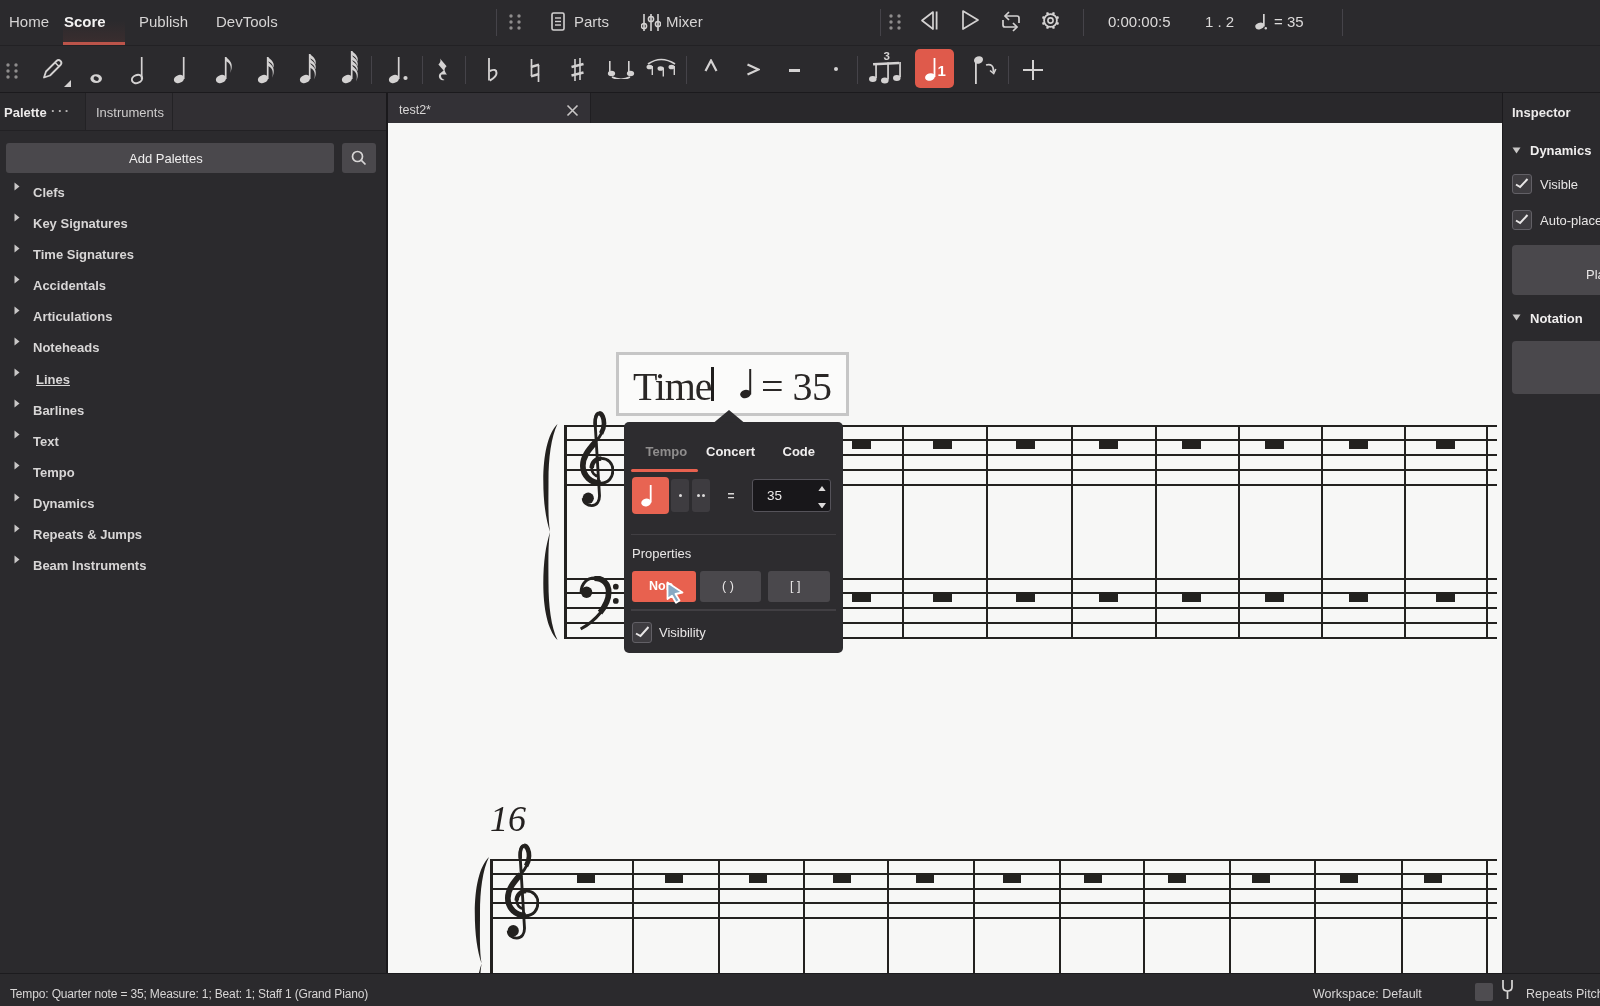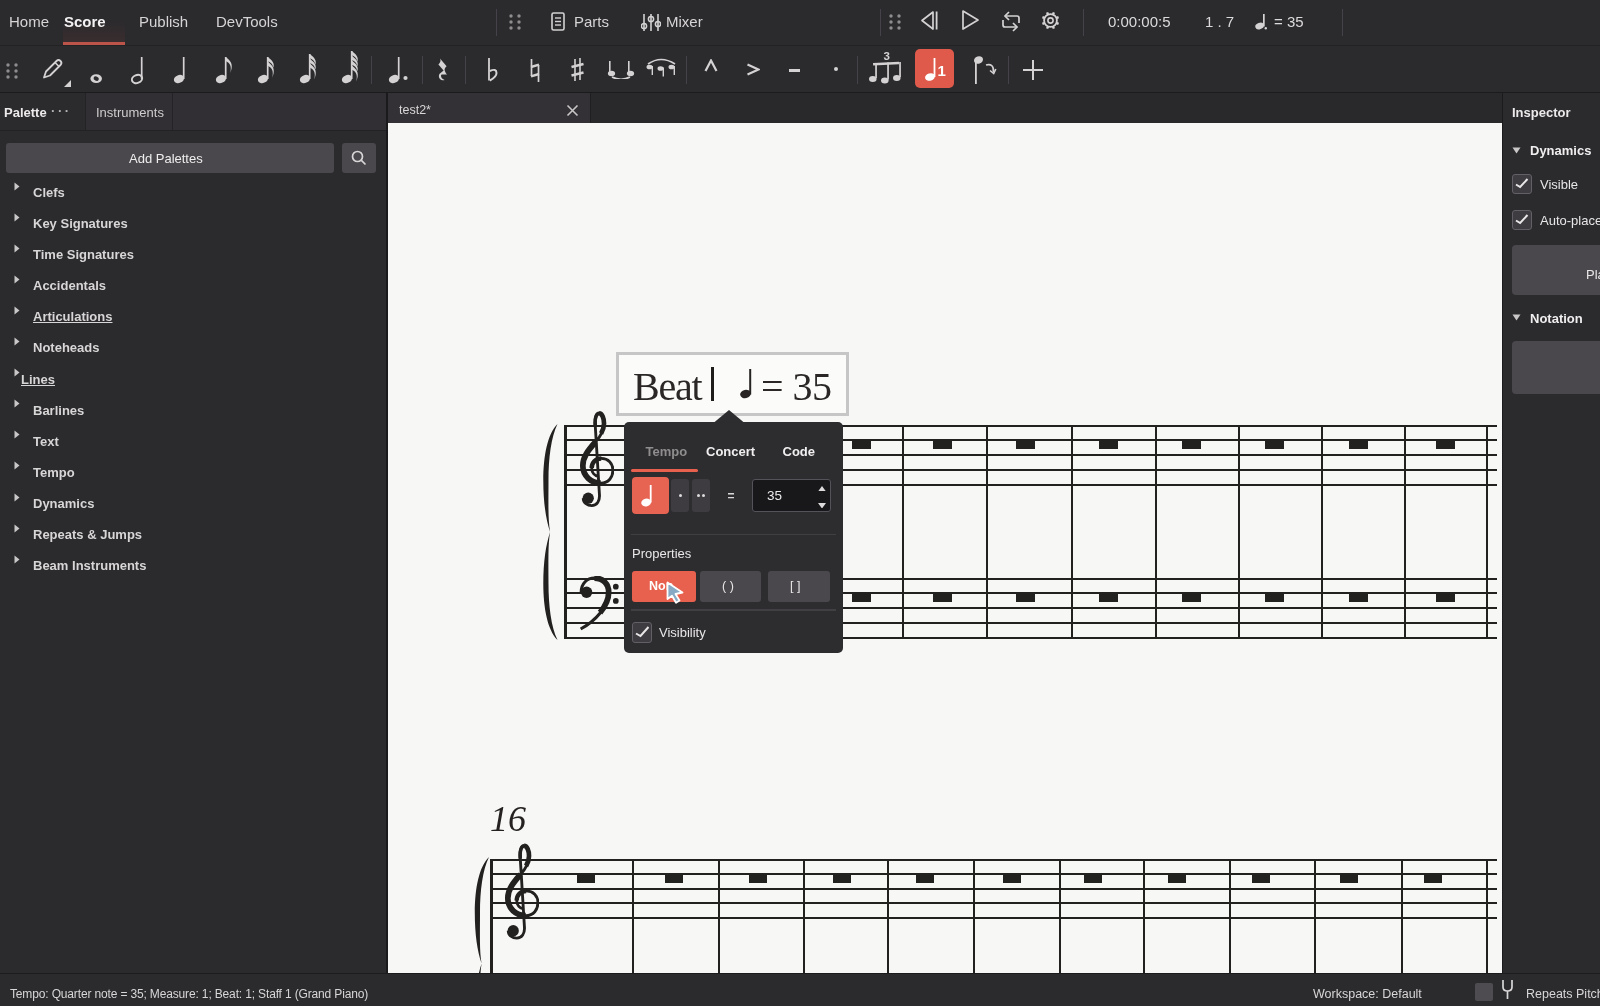--- a/index.html
+++ b/index.html
@@ -68,21 +68,21 @@
       <line x1="12.8" y1="16.0" x2="13.9" y2="18.6" stroke="#d4d2d2" stroke-width="2.4"></line>
       <line x1="8.2" y1="16.0" x2="7.1" y2="18.6" stroke="#d4d2d2" stroke-width="2.4"></line>
       <line x1="5.0" y1="12.8" x2="2.4" y2="13.9" stroke="#d4d2d2" stroke-width="2.4"></line>
       <line x1="5.0" y1="8.2" x2="2.4" y2="7.1" stroke="#d4d2d2" stroke-width="2.4"></line>
       <line x1="8.2" y1="5.0" x2="7.1" y2="2.4" stroke="#d4d2d2" stroke-width="2.4"></line>
       <line x1="12.8" y1="5.0" x2="13.9" y2="2.4" stroke="#d4d2d2" stroke-width="2.4"></line>
       <line x1="16.0" y1="8.2" x2="18.6" y2="7.1" stroke="#d4d2d2" stroke-width="2.4"></line>
     </svg>
 <div class="abs" style="left:1083px;top:9px;width:1px;height:27px;background:#454349;"></div>
 <div style="position:absolute;left:1108px;top:13px;font:400 15px 'Liberation Sans', sans-serif;color:#dcdada;white-space:pre;">0:00:00:5</div>
-<div style="position:absolute;left:1205px;top:13px;font:400 15px 'Liberation Sans', sans-serif;color:#dcdada;white-space:pre;">1 . 7</div>
+<div style="position:absolute;left:1205px;top:13px;font:400 15px 'Liberation Sans', sans-serif;color:#dcdada;white-space:pre;">1 . 2</div>
 <svg style="position:absolute;left:1255px;top:13px;" width="12" height="17" viewBox="0 0 12 17">
       <ellipse cx="4.6" cy="13" rx="4.4" ry="3.2" transform="rotate(-20 4.6 13)" fill="#d4d2d2"></ellipse>
       <rect x="8" y="1" width="1.7" height="12.5" fill="#d4d2d2"></rect>
       <circle cx="10.8" cy="15.2" r="1.2" fill="#d4d2d2"></circle>
     </svg>
 <div style="position:absolute;left:1274px;top:13px;font:400 15px 'Liberation Sans', sans-serif;color:#dcdada;white-space:pre;">= 35</div>
 <div class="abs" style="left:1342px;top:9px;width:1px;height:27px;background:#454349;"></div>
 <svg style="position:absolute;left:6px;top:63px;" width="12" height="16" viewBox="0 0 12 16">
       <circle cx="2" cy="2" r="1.7" fill="#8f8d8d"></circle>
       <circle cx="10" cy="2" r="1.7" fill="#8f8d8d"></circle>
@@ -244,29 +244,29 @@
       <path d="M0.5,0.5 L5.5,4.5 L0.5,8.5 Z" fill="#c9c7c7"></path>
     </svg>
 <div style="position:absolute;left:33px;top:247.3px;font:700 13px 'Liberation Sans', sans-serif;color:#d8d6d6;white-space:pre;">Time Signatures</div>
 <svg style="position:absolute;left:14px;top:275.15px;" width="6" height="9" viewBox="0 0 6 9">
       <path d="M0.5,0.5 L5.5,4.5 L0.5,8.5 Z" fill="#c9c7c7"></path>
     </svg>
 <div style="position:absolute;left:33px;top:278.35px;font:700 13px 'Liberation Sans', sans-serif;color:#d8d6d6;white-space:pre;">Accidentals</div>
 <svg style="position:absolute;left:14px;top:306.2px;" width="6" height="9" viewBox="0 0 6 9">
       <path d="M0.5,0.5 L5.5,4.5 L0.5,8.5 Z" fill="#c9c7c7"></path>
     </svg>
-<div style="position:absolute;left:33px;top:309.40000000000003px;font:700 13px 'Liberation Sans', sans-serif;color:#d8d6d6;white-space:pre;text-decoration:underline;">Articulations</div>
+<div style="position:absolute;left:33px;top:309.40000000000003px;font:700 13px 'Liberation Sans', sans-serif;color:#d8d6d6;white-space:pre;">Articulations</div>
 <svg style="position:absolute;left:14px;top:337.25px;" width="6" height="9" viewBox="0 0 6 9">
       <path d="M0.5,0.5 L5.5,4.5 L0.5,8.5 Z" fill="#c9c7c7"></path>
     </svg>
 <div style="position:absolute;left:33px;top:340.45000000000005px;font:700 13px 'Liberation Sans', sans-serif;color:#d8d6d6;white-space:pre;">Noteheads</div>
 <svg style="position:absolute;left:14px;top:368.3px;" width="6" height="9" viewBox="0 0 6 9">
       <path d="M0.5,0.5 L5.5,4.5 L0.5,8.5 Z" fill="#c9c7c7"></path>
     </svg>
-<div style="position:absolute;left:21px;top:371.50000000000006px;font:700 13px 'Liberation Sans', sans-serif;color:#d8d6d6;white-space:pre;text-decoration:underline;">Lines</div>
+<div style="position:absolute;left:36px;top:371.50000000000006px;font:700 13px 'Liberation Sans', sans-serif;color:#d8d6d6;white-space:pre;text-decoration:underline;">Lines</div>
 <svg style="position:absolute;left:14px;top:399.35px;" width="6" height="9" viewBox="0 0 6 9">
       <path d="M0.5,0.5 L5.5,4.5 L0.5,8.5 Z" fill="#c9c7c7"></path>
     </svg>
 <div style="position:absolute;left:33px;top:402.55000000000007px;font:700 13px 'Liberation Sans', sans-serif;color:#d8d6d6;white-space:pre;">Barlines</div>
 <svg style="position:absolute;left:14px;top:430.40000000000003px;" width="6" height="9" viewBox="0 0 6 9">
       <path d="M0.5,0.5 L5.5,4.5 L0.5,8.5 Z" fill="#c9c7c7"></path>
     </svg>
 <div style="position:absolute;left:33px;top:433.6000000000001px;font:700 13px 'Liberation Sans', sans-serif;color:#d8d6d6;white-space:pre;">Text</div>
 <svg style="position:absolute;left:14px;top:461.45000000000005px;" width="6" height="9" viewBox="0 0 6 9">
       <path d="M0.5,0.5 L5.5,4.5 L0.5,8.5 Z" fill="#c9c7c7"></path>
@@ -382,21 +382,21 @@
       </svg>
       <svg style="position:absolute;left:116px;top:714px;" width="35" height="110" viewBox="0 0 33 95">
         <circle cx="8.7" cy="84" r="5.3" fill="#23211f"></circle>
         <path d="M4,84 C4,88.5 8,91 12,91 C17,91 19.6,86.5 19.3,81 L15.2,13.5 C15,8 16.5,4 19,4 C21.8,4 23.6,8.5 23.6,13.5 C23.6,19.5 20,26 15.5,31 C8.5,39 3.6,45 3.6,53.5 C3.6,63 11.5,69.8 20.5,69.8 C28,69.8 32,64 32,57.5 C32,51 27.5,46.5 21,46.5 C15.5,46.5 12,50.5 12,55.5 C12,60 15,63 18.5,63.5" fill="none" stroke="#23211f" stroke-width="2.7"></path>
         <path d="M15.5,31 C8.5,39 3.6,45 3.6,53.5 C3.6,63 11.5,69.8 20.5,69.8" fill="none" stroke="#23211f" stroke-width="5.4"></path>
         <path d="M21,46.5 C15.5,46.5 12,50.5 12,55.5" fill="none" stroke="#23211f" stroke-width="4.2"></path>
         <path d="M19,4 C21.8,4 23.6,8.5 23.6,13.5 C23.6,16.8 22.5,20 20.8,23" fill="none" stroke="#23211f" stroke-width="4.4"></path>
         <path d="M15.3,16 L15.2,13.5 C15,8 16.5,4 19,4" fill="none" stroke="#23211f" stroke-width="3.4"></path>
       </svg>
       <div class="abs" style="left:228px;top:229px;width:227px;height:58px;background:#fbfbfa;border:3px solid #c6c6c6;"></div>
-      <div style="position:absolute;left:245px;top:240px;font:400 40px 'Liberation Serif', sans-serif;color:#2a2726;white-space:pre;letter-spacing:-1.2px;">Beat</div>
+      <div style="position:absolute;left:245px;top:240px;font:400 40px 'Liberation Serif', sans-serif;color:#2a2726;white-space:pre;letter-spacing:-1.2px;">Time</div>
       <div class="abs" style="left:323px;top:244px;width:2.5px;height:34px;background:#1f1d1c;"></div>
       <svg style="position:absolute;left:352px;top:245px;" width="13" height="32" viewBox="0 0 13 32">
         <ellipse cx="5.5" cy="26" rx="5.4" ry="4.2" transform="rotate(-12 5.5 26)" fill="#262322"></ellipse>
         <rect x="9.2" y="1" width="2" height="25.5" fill="#262322"></rect>
       </svg>
       <div style="position:absolute;left:373px;top:240px;font:400 40px 'Liberation Serif', sans-serif;color:#2a2726;white-space:pre;letter-spacing:-0.5px;">= 35</div>
       <div class="abs" style="left:235.5px;top:299px;width:219.5px;height:231px;background:#2d2c2f;border-radius:5px;"></div>
       <svg style="position:absolute;left:326px;top:287px;" width="30" height="12.5" viewBox="0 0 30 12.5">
         <path d="M15,0 L30,12.5 L0,12.5 Z" fill="#2d2c2f"></path>
       </svg>

